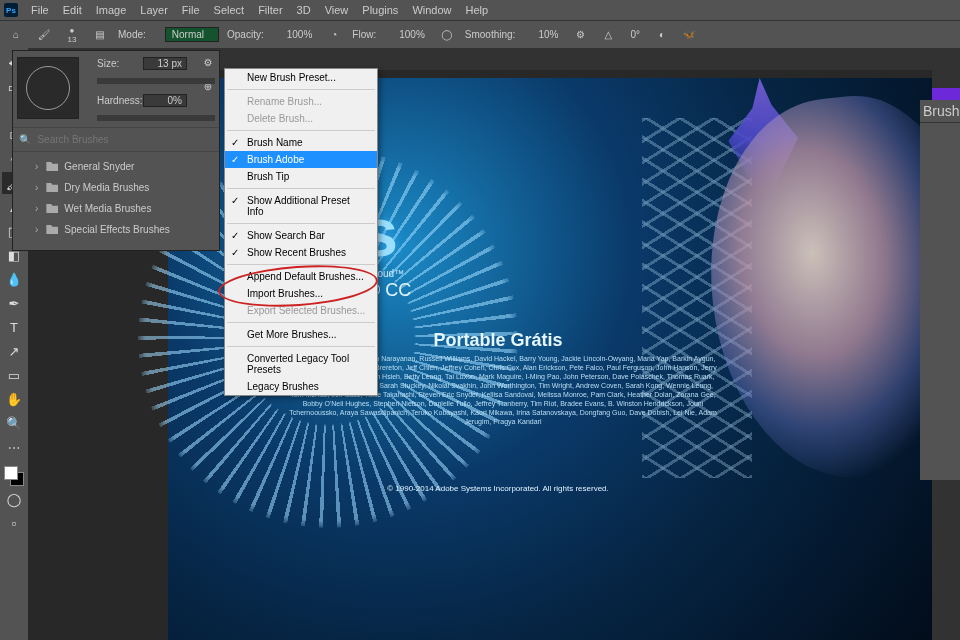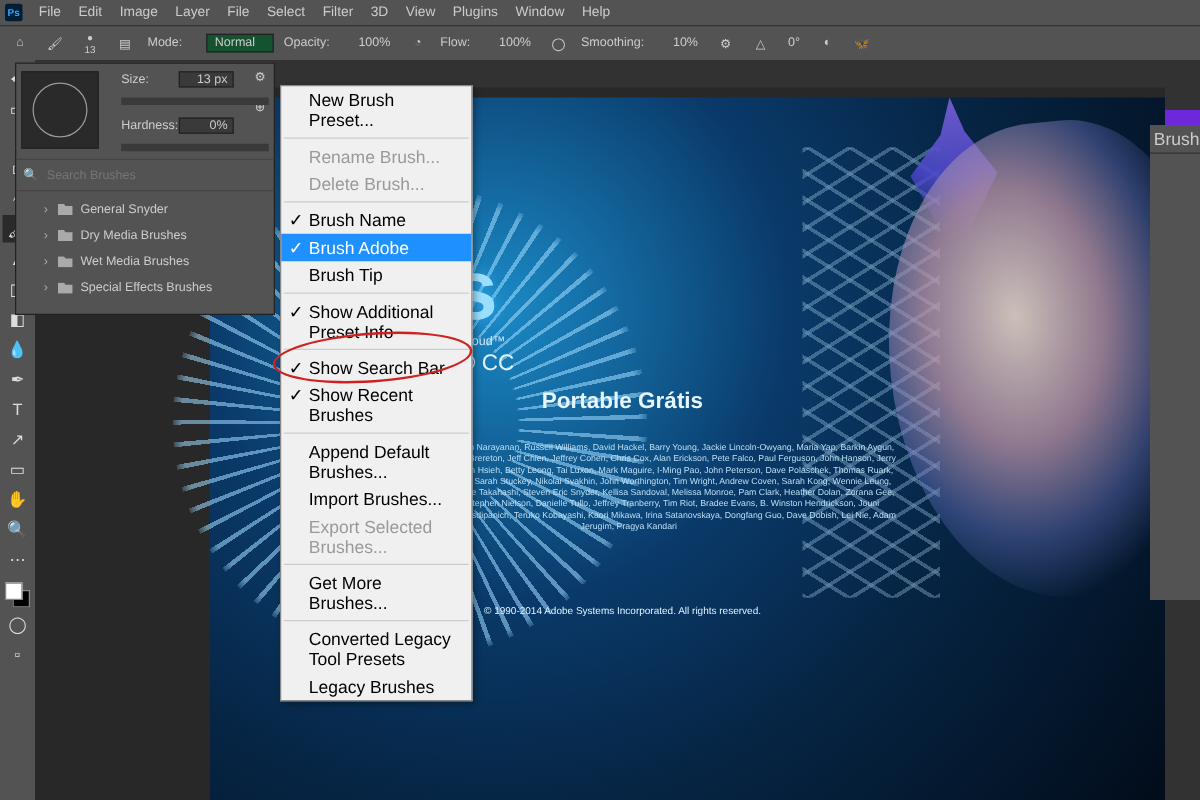--- a/index.html
+++ b/index.html
@@ -34,38 +34,38 @@
 .bp-slider { height: 6px; background: #3a3a3a; position: relative; margin-top: 2px; }
 .bp-search { padding: 6px; border-bottom: 1px solid #444; display:flex; align-items:center; gap:6px; }
 .bp-search input { flex:1; background: transparent; border: none; color: #aaa; font-size: 10px; outline:none; }
 .bp-list { padding: 4px 0 10px 0; }
 .bp-item { padding: 5px 10px 5px 22px; display:flex; align-items:center; gap:6px; }
 .bp-item::before { content:"›"; margin-right:2px; color:#aaa; }
 .folder-ic { width:12px; height:9px; background:#aaa; clip-path: polygon(0 0, 40% 0, 50% 20%, 100% 20%, 100% 100%, 0 100%); }
 .bp-gear { position:absolute; top:4px; right:4px; width:14px; height:14px; display:flex; align-items:center; justify-content:center; }
 .bp-plus { position:absolute; top:28px; right:4px; width:14px; height:14px; color:#ccc; display:flex; align-items:center; justify-content:center; }
 
-.context-menu { position: absolute; left: 224px; top: 68px; width: 154px; background: #f0f0f0; border: 1px solid #888; font-size: 14px; color: #000; z-index: 10; box-shadow: 2px 2px 6px rgba(0,0,0,0.4); }
+.context-menu { position: absolute; left: 224px; top: 68px; width: 154px; background: #f0f0f0; border: 1px solid #888; font-size: 10px; color: #000; z-index: 10; box-shadow: 2px 2px 6px rgba(0,0,0,0.4); }
 .cm-item { padding: 3px 10px 3px 22px; position: relative; }
 .cm-item.hasCheck::before { content:"✓"; position:absolute; left:6px; }
 .cm-item.highlighted { background: #1e90ff; color: #fff; }
 .cm-item.disabled { color: #999; }
 .cm-sep { height: 1px; background: #ccc; margin: 3px 2px; }
 .circled { position: absolute; border: 2px solid #c22; border-radius: 50%; width: 160px; height: 40px; left: 218px; top: 266px; z-index: 11; pointer-events:none; transform: rotate(-4deg); }
 
 .canvas { position: absolute; left: 28px; top: 70px; right: 28px; bottom: 0; background: #282828; overflow:hidden; }
 .splash { position:absolute; left: 140px; top: 8px; right: 0; bottom: 0; background: radial-gradient(circle at 30% 30%, #1b8ac6 0%, #0a3a6a 35%, #062544 60%, #020c1a 100%); }
 .splash-face { position:absolute; right:-40px; top:20px; width:260px; height:380px; background: radial-gradient(ellipse at 40% 40%, rgba(220,205,195,.92) 0%, rgba(190,150,170,.75) 32%, rgba(110,120,200,.4) 55%, transparent 72%); border-radius:50% 40% 45% 50%; transform:rotate(-6deg); }
 .splash-dna { position:absolute; right:180px; top:40px; width:110px; height:360px; background: repeating-linear-gradient(32deg, rgba(190,230,255,.55) 0 3px, transparent 3px 18px), repeating-linear-gradient(-32deg, rgba(190,230,255,.55) 0 3px, transparent 3px 18px); opacity:.55; filter: blur(.4px); }
 .splash-drip { position:absolute; right:110px; top:0; width:120px; height:150px; background: radial-gradient(circle at 50% 0%, #7a60d8 0%, #4a47c8 40%, transparent 70%); clip-path: polygon(48% 0,58% 18%,80% 40%,62% 70%,50% 98%,40% 68%,22% 42%,42% 20%); opacity:.9; }
 .splash-burst { position:absolute; left:-30px; top:70px; width:380px; height:380px; background: repeating-conic-gradient(from 0deg at 50% 50%, rgba(160,220,255,.65) 0deg 1.2deg, transparent 1.2deg 5.5deg); border-radius:50%; mask: radial-gradient(circle, transparent 0 32%, #000 33% 68%, transparent 72%); -webkit-mask: radial-gradient(circle, transparent 0 32%, #000 33% 68%, transparent 72%); opacity:.85; }
 .splash .ps { position:absolute; left:150px; top:115px; font-size:68px; font-weight:600; color:#9adfff; letter-spacing:-3px; text-shadow:0 0 12px rgba(60,180,255,.6); }
 .splash .cc { position:absolute; left:160px; top:190px; font-size:10px; color:#cfe8ff; }
 .splash .cc2 { position:absolute; left:150px; top:202px; font-size:18px; color:#dff3ff; }
-.splash .title { position:absolute; left:160px; top:232px; font-size:18px; font-weight:bold; color:#e6f6ff; width:340px; text-align:center; }
+.splash .title { position:absolute; left:160px; top:252px; font-size:18px; font-weight:bold; color:#e6f6ff; width:340px; text-align:center; }
 .splash .credits { position:absolute; left:120px; top:276px; width:430px; font-size:7px; line-height:9px; color:#bcdff5; text-align:center; }
 .splash .copyright { position:absolute; left:160px; top:406px; width:340px; font-size:8px; color:#dff3ff; text-align:center; }
 
 .right-panel { position: absolute; right: 0; top: 100px; width: 40px; background: #535353; height: 380px; font-size: 14px; }
 .right-panel .hdr { padding: 3px; border-bottom:1px solid #333; writing-mode: horizontal-tb; }
 </style>
 </head>
 <body>
 
 <div class="menubar">

